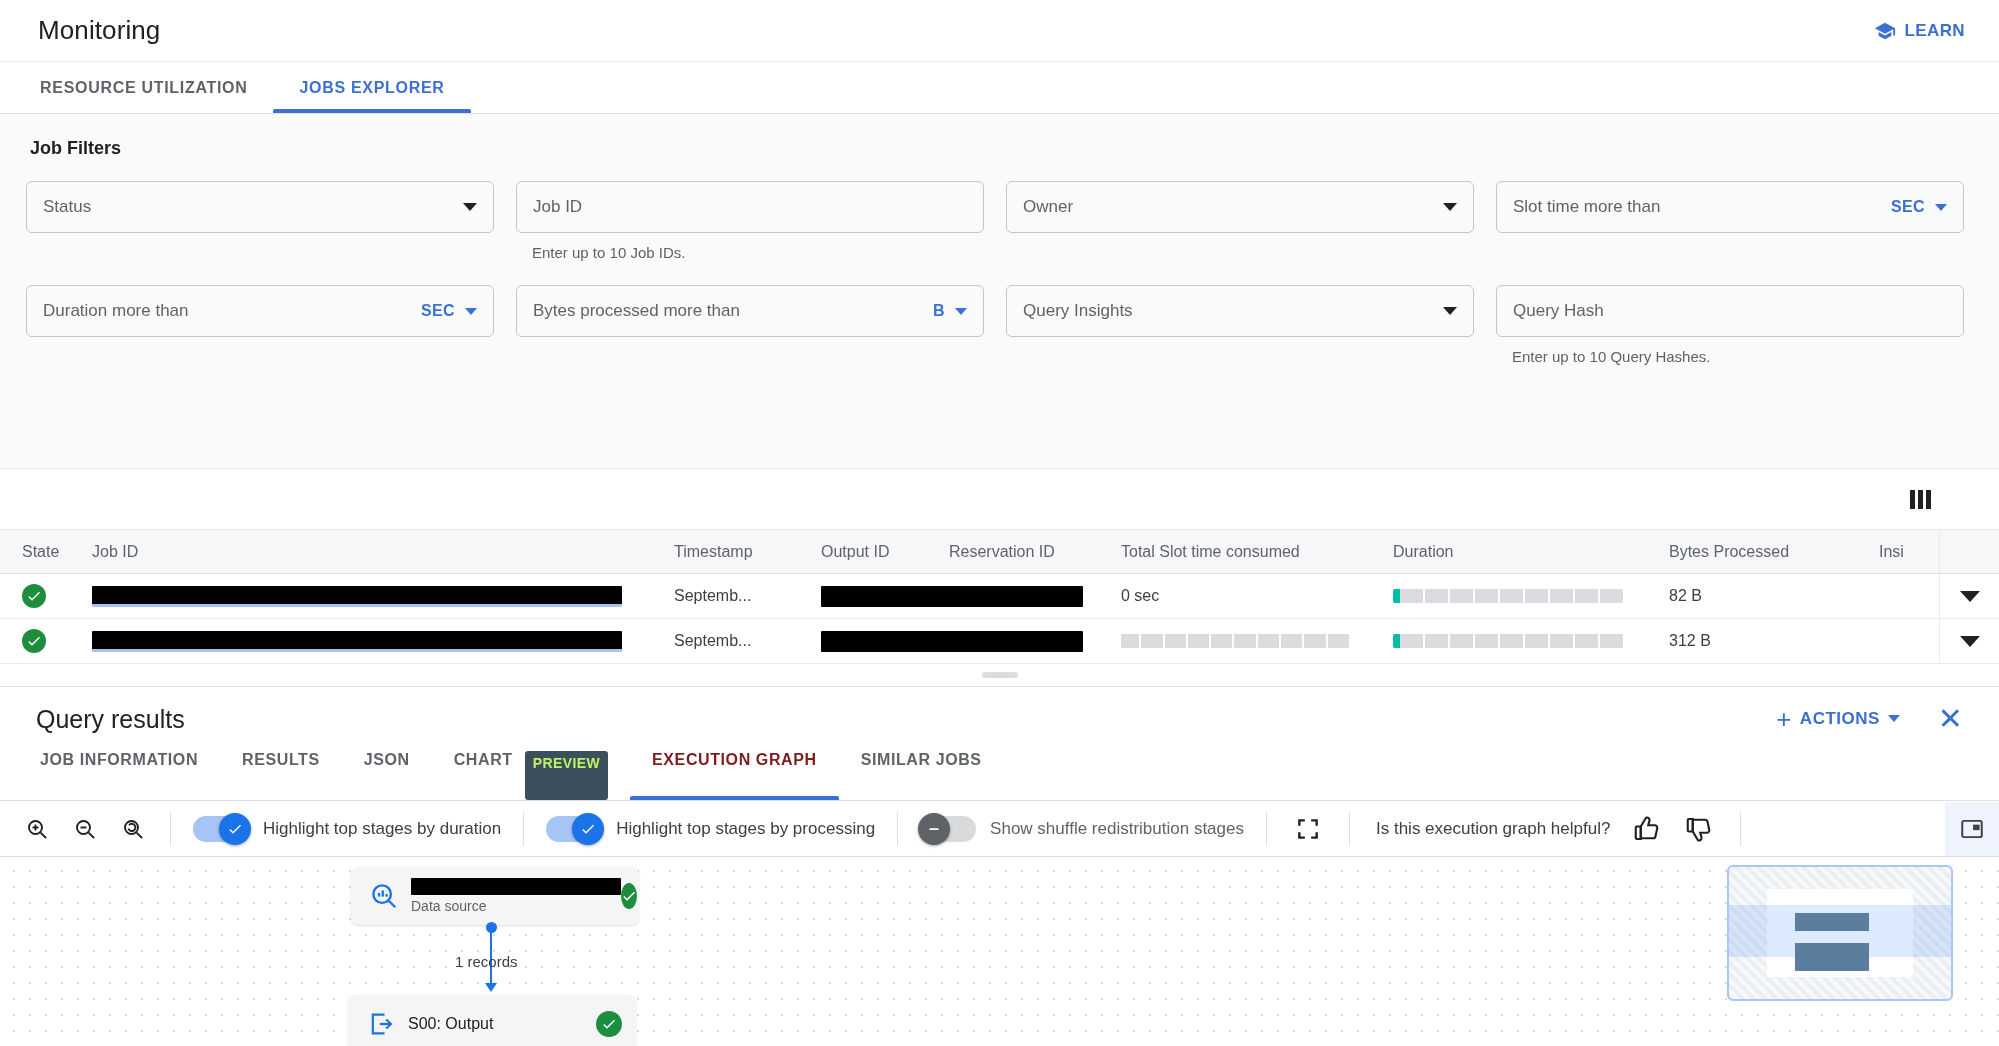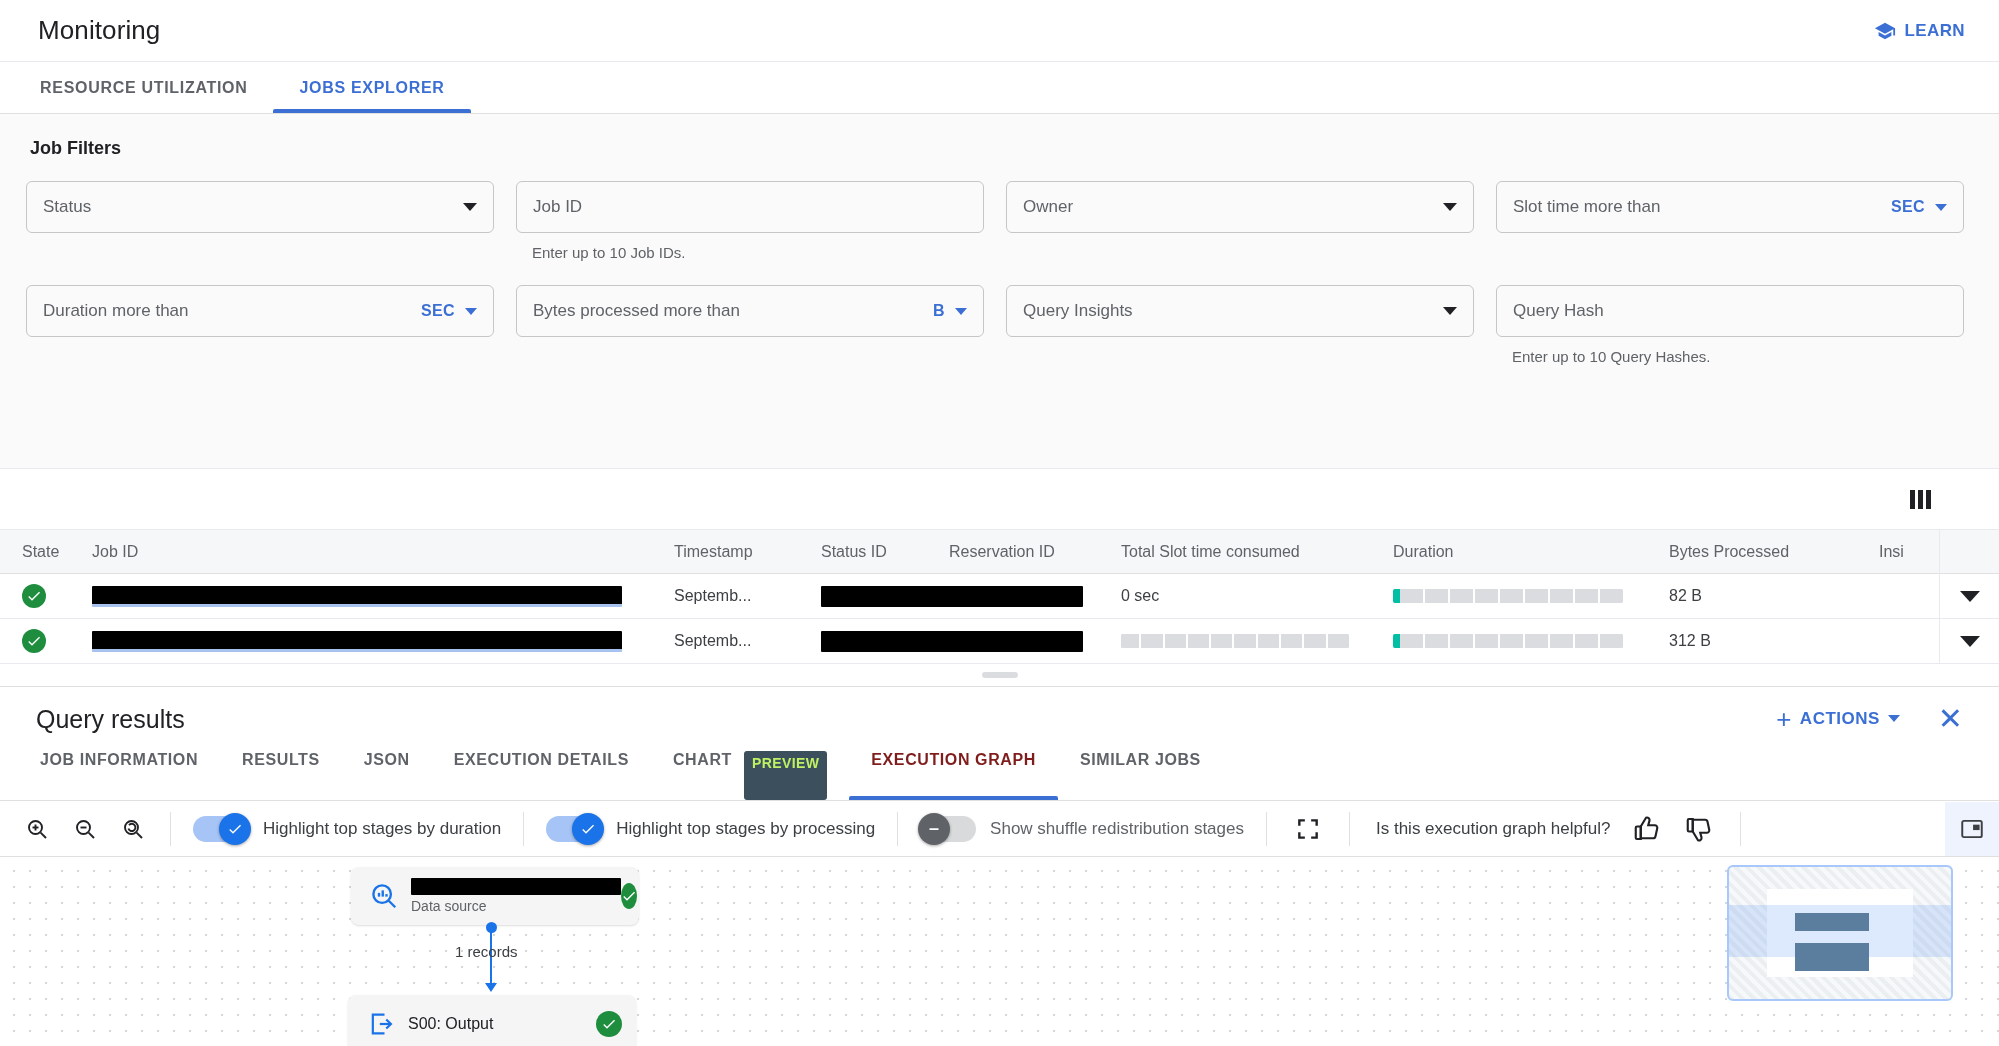--- a/index.html
+++ b/index.html
@@ -286,21 +286,21 @@
         <i></i>
         <i></i>
       </div>
   </div>
 
   <div class="table">
     <div class="trow thead">
       <div class="c-state">State</div>
       <div class="c-jobid">Job ID</div>
       <div class="c-ts">Timestamp</div>
-      <div class="c-proj">Status ID</div>
+      <div class="c-proj">Output ID</div>
       <div class="c-res">Reservation ID</div>
       <div class="c-slot">Total Slot time consumed</div>
       <div class="c-dur">Duration</div>
       <div class="c-bytes">Bytes Processed</div>
       <div class="c-insi">Insi</div>
       <div class="c-exp"></div>
     </div>
 
     <div class="tbody">
 
@@ -416,23 +416,20 @@
       <div class="qtab">
           <span>JOB INFORMATION</span>
         </div>
       <div class="qtab">
           <span>RESULTS</span>
         </div>
       <div class="qtab">
           <span>JSON</span>
         </div>
       <div class="qtab">
-          <span>EXECUTION DETAILS</span>
-        </div>
-      <div class="qtab">
         <span>CHART</span>
         <span class="pill">PREVIEW</span>
       </div>
       <div class="qtab active">
           <span>EXECUTION GRAPH</span>
         </div>
       <div class="qtab">
           <span>SIMILAR JOBS</span>
         </div>
     </div>
@@ -554,21 +551,21 @@
         <div class="ncheck">
           <svg width="16" height="16" viewBox="0 0 24 24" fill="#fff">
               <path d="M9 16.2 4.8 12l-1.4 1.4L9 19 21 7l-1.4-1.4z"></path>
             </svg>
         </div>
       </div>
 
       <div class="edge-dot" style="left:486px; top:65px;"></div>
       <div class="edge" style="left:490px; top:70px; height:58px;"></div>
       <div class="edge-arrow" style="left:485px; top:126px;"></div>
-      <div class="edge-label" style="left:455px; top:86px;">1 records</div>
+      <div class="edge-label" style="left:455px; top:96px;">1 records</div>
 
       <div class="node" style="left:348px; top:138px;">
         <div class="nicon">
           <svg width="28" height="28" viewBox="0 0 24 24" fill="none" stroke="#1a73e8" stroke-width="1.9">
               <path d="M15 4H5v16h10"></path>
               <path d="M11 12h9"></path>
               <path d="M16.5 8.2 20.5 12l-4 3.8"></path>
             </svg>
         </div>
         <div class="nbody">

